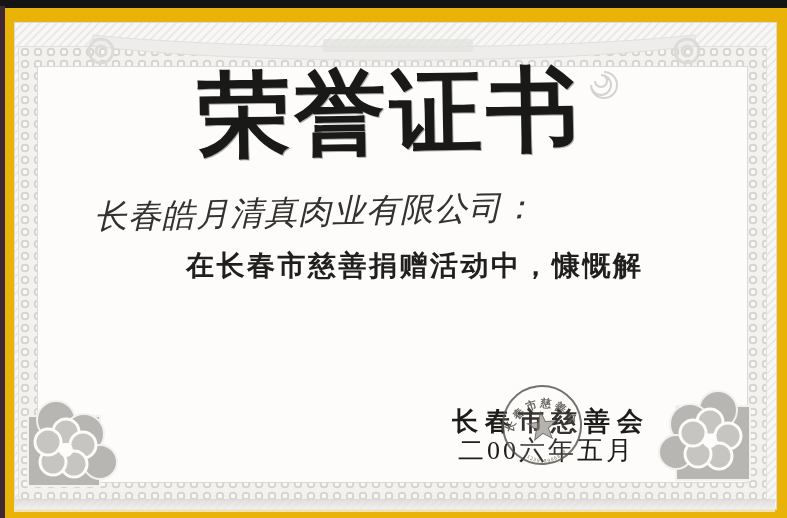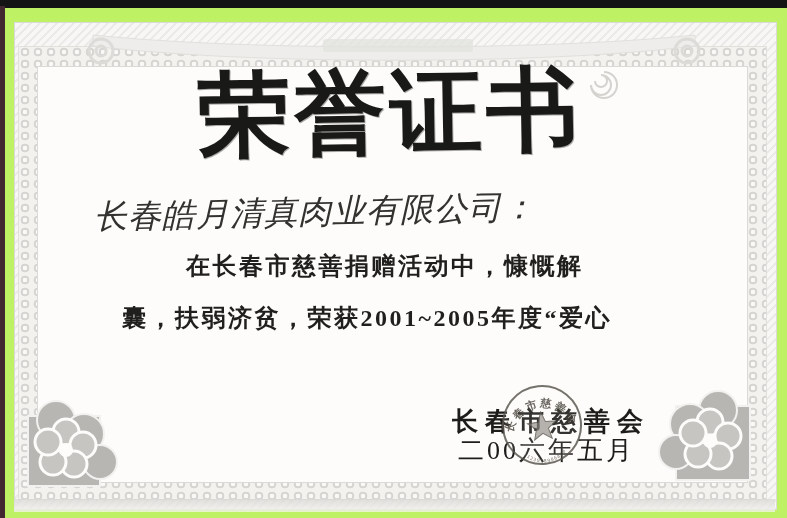--- a/index.html
+++ b/index.html
@@ -1,21 +1,21 @@
 <!DOCTYPE html>
 <html><head>
 <meta charset="utf-8">
 <style>
   html,body{margin:0;padding:0;}
   body{
     width:787px;height:518px;position:relative;overflow:hidden;
     background:#f6f5f2;
     font-family:"Liberation Serif","DejaVu Serif",serif;
   }
-  .paper{position:absolute;inset:0;background:#bef264;}
+  .paper{position:absolute;inset:0;background:#eab308;}
 
   
   .scan-top{position:absolute;left:0;top:0;width:787px;height:8px;background:#141414;}
   .scan-left{position:absolute;left:0;top:6px;width:5px;height:512px;background:#402730;}
 
   
   .hatch-frame{
     position:absolute;left:14px;top:22px;right:10px;bottom:8px;
     background:repeating-linear-gradient(135deg,#eaeae8 0 2px,#f8f7f5 2px 6px);
     box-shadow:inset 0 0 0 1px #dbdad7;
@@ -57,21 +57,21 @@
     text-shadow:1px 1px 0 rgba(20,20,20,.35);
     white-space:nowrap;
   }
   .recipient{
     position:absolute;left:94px;top:190px;
     font-size:33px;font-style:italic;font-weight:500;color:#34322f;
     letter-spacing:1px;transform:rotate(-1.3deg);white-space:nowrap;
   }
   .body-text{
     position:absolute;left:122px;top:240px;width:580px;
-    font-size:24px;line-height:52px;letter-spacing:2.5px;
+    font-size:28px;line-height:52px;letter-spacing:2.5px;
     font-weight:600;color:#201f1d;
   }
   .body-line{white-space:nowrap;}
   .body-line.indent{padding-left:64px;}
 
   .issuer{
     position:absolute;left:452px;top:404px;
     font-size:26px;letter-spacing:7px;font-weight:600;color:#1d1c1a;white-space:nowrap;
   }
   .issue-date{
@@ -147,21 +147,20 @@
       <circle cx="62" cy="65" r="7" fill="#fdfcfa"></circle>
     </g>
   </svg>
 
   <div class="title">荣誉证书</div>
 
   <div class="recipient">长春皓月清真肉业有限公司：</div>
 
   <div class="body-text">
     <div class="body-line indent">在长春市慈善捐赠活动中，慷慨解</div>
-    <div class="body-line">囊，扶弱济贫，荣获2001~2005年度“爱心</div>
   </div>
 
   <div class="issuer">长春市慈善会</div>
   <div class="issue-date">二00六年五月</div>
 
   <svg class="seal" viewBox="0 0 86 86" aria-hidden="true">
     <defs>
       <path id="sealArcTop" d="M 12 56 A 31 31 0 1 1 74 56"></path>
       <path id="sealArcBottom" d="M 16 60 A 28 28 0 0 0 70 60"></path>
     </defs>

